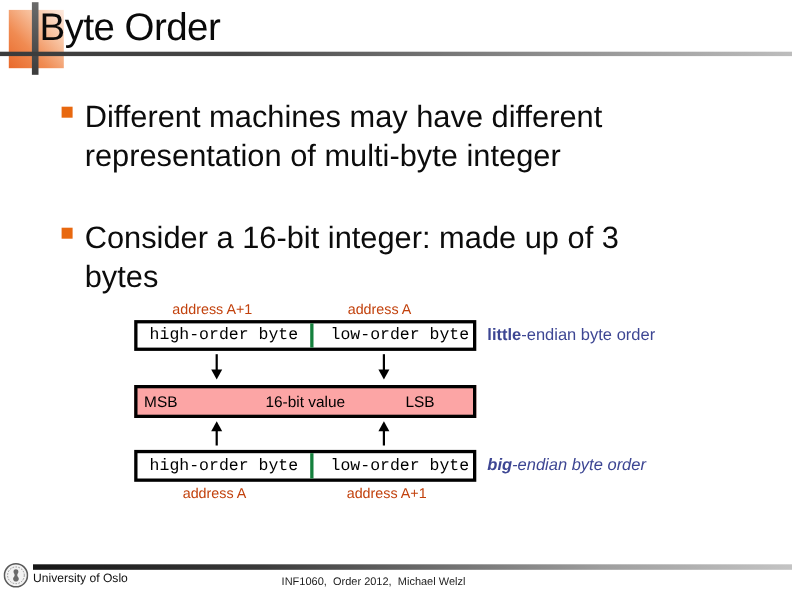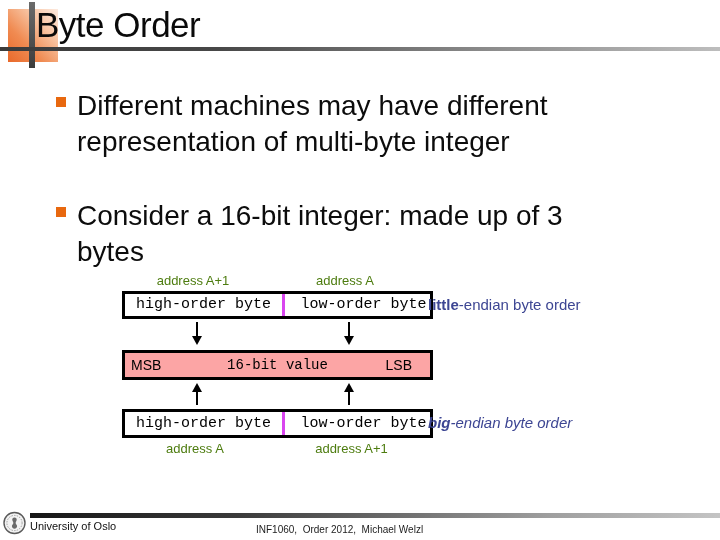--- a/index.html
+++ b/index.html
@@ -30,63 +30,63 @@
     position:absolute;left:0;top:9px;width:10px;height:10px;background:#e8680f;
   }
   .bullet .btxt{
     display:block;margin-left:21px;width:560px;
     font-size:28px;line-height:36px;color:#0c0c0c;
   }
   .bullet1{top:88px;}
   .bullet2{top:198px;}
   
   .addr{
-    position:absolute;height:14px;font-size:13px;color:#4d7c0f;
+    position:absolute;height:14px;font-size:13px;color:#c2410c;
     text-align:center;white-space:nowrap;
   }
   .byte-row{
     position:absolute;left:122px;width:311px;height:28px;
     border:3px solid #000;box-sizing:border-box;display:flex;background:#fff;
   }
   .byte-row .cell{
     font-family:"Liberation Mono","DejaVu Sans Mono",monospace;
     font-size:15px;line-height:22px;text-align:center;white-space:nowrap;
     overflow:hidden;
   }
-  .byte-row .cell.left{flex:0 0 157px;border-right:3px solid #d946ef;}
+  .byte-row .cell.left{flex:0 0 157px;border-right:3px solid #15803d;}
   .byte-row .cell.right{flex:1;margin-left:12px;}
   .row-top{top:291px;}
   .row-bottom{top:409px;height:29px;}
   .value-box{
     position:absolute;left:122px;top:350px;width:311px;height:30px;
     border:3px solid #000;box-sizing:border-box;background:#fca5a5;
     display:flex;align-items:center;justify-content:space-between;
     font-size:14px;
   }
   .value-box .vb-left{padding-left:6px;}
-  .value-box .vb-right{padding-right:18px;}
+  .value-box .vb-right{padding-right:35px;}
   .value-box .vb-center{
-    position:absolute;left:0;right:0;text-align:center;font-family:Liberation Mono, monospace;
+    position:absolute;left:0;right:0;text-align:center;
   }
   .arrow{position:absolute;width:12px;height:23px;}
   .arrow .stem{position:absolute;left:5px;width:2px;background:#000;}
   .arrow.down .stem{top:0;height:15px;}
   .arrow.down .head{
     position:absolute;left:1px;top:14px;width:0;height:0;
     border-left:5px solid transparent;border-right:5px solid transparent;
     border-top:9px solid #000;
   }
   .arrow.up .stem{top:8px;height:14px;}
   .arrow.up .head{
     position:absolute;left:1px;top:0;width:0;height:0;
     border-left:5px solid transparent;border-right:5px solid transparent;
     border-bottom:9px solid #000;
   }
   .endian-caption{
-    position:absolute;left:428px;font-size:15px;color:#3d4693;white-space:nowrap;
+    position:absolute;left:443px;font-size:15px;color:#3d4693;white-space:nowrap;
   }
   .endian-caption b{font-weight:bold;}
   
   .footer-bar{
     position:absolute;left:30px;top:513px;width:690px;height:5px;
     background:linear-gradient(to right,#161616 0%,#3a3a3a 30%,#9e9e9e 75%,#c4c4c4 100%);
   }
   .uio-logo{position:absolute;left:3px;top:511px;}
   .institution{
     position:absolute;left:30px;top:520px;font-size:11px;font-weight:normal;color:#101010;

